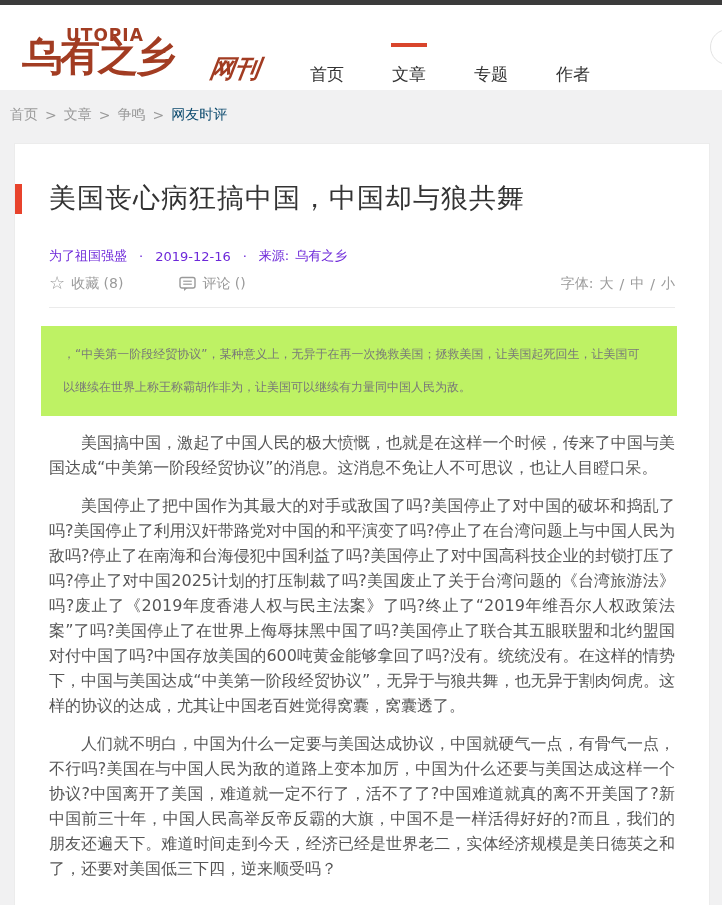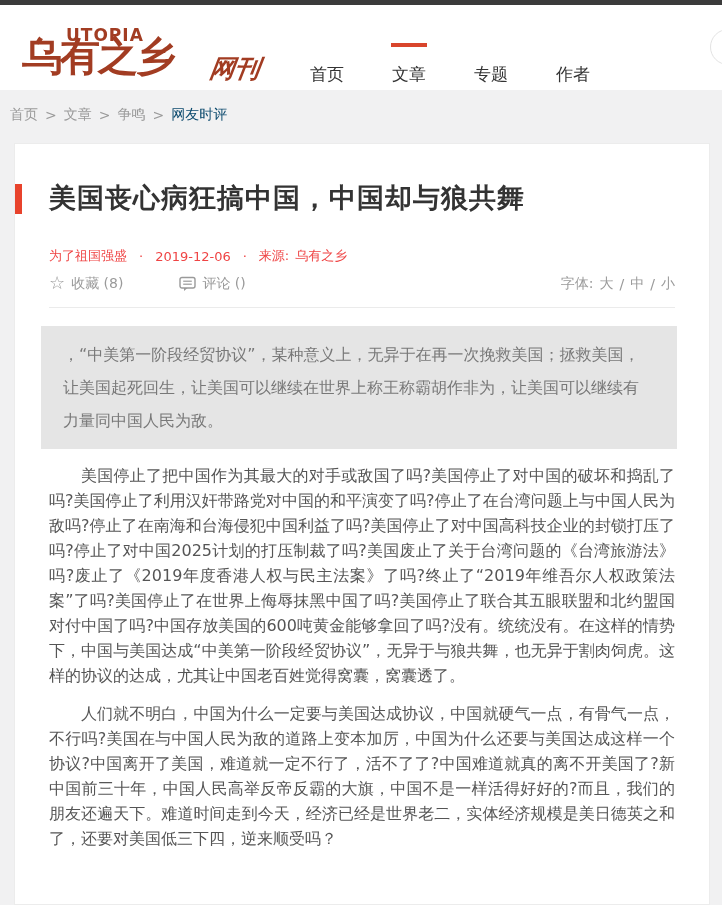--- a/index.html
+++ b/index.html
@@ -39,39 +39,39 @@
   .crumb-sep { margin:0 7px; color:#9a9a9a; }
   .crumb-current { color:#0c4a6e; cursor:pointer; }
 
   
   .card {
     margin:4px 12px 0 14px; width:696px; min-height:752px;
     background:#fff; border:1px solid #ececec;
     padding:36px 34px 40px; position:relative;
   }
   .title-accent { position:absolute; left:0; top:40px; width:7px; height:30px; background:#e8432c; }
-  .article-title { margin:0 0 32px; font-size:27px; font-weight:bold; color:#333; letter-spacing:1px; line-height:1.3; }
+  .article-title { margin:0 0 32px; font-size:27px; font-weight:normal; color:#333; letter-spacing:1px; line-height:1.3; }
 
-  .meta-row { display:flex; align-items:center; font-size:13px; color:#ef4444; margin-bottom:10px; }
+  .meta-row { display:flex; align-items:center; font-size:13px; color:#6d28d9; margin-bottom:10px; }
   .meta-row .dot { margin:0 12px; }
   .meta-row .src-label { margin-right:6px;text-align:right; }
 
   .actions-row { display:flex; align-items:center; font-size:14px; color:#9a9a9a; padding-bottom:14px; border-bottom:1px solid #ebebeb; }
   .action { display:flex; align-items:center; gap:6px; cursor:pointer; }
   .action + .action { margin-left:56px; }
   .star-glyph { font-size:18px; line-height:1; position:relative; top:-1px; }
   .comment-svg { display:block; }
   .fontsize-ctl { margin-left:auto; display:flex; align-items:center; gap:6px; font-size:14px; color:#9a9a9a; }
   .fontsize-ctl .fs-opt { cursor:pointer; }
 
   .summary-box {
     margin:18px -2px 14px -8px;
-    background:#e5e5e5; color:#787878;
+    background:#bef264; color:#787878;
     padding:12px 26px 12px 22px;
-    font-size:16px; line-height:33px;
+    font-size:12px; line-height:33px;
   }
 
   .article-body p {
     margin:12px 0 13px; font-size:16px; line-height:25px;
     color:#555; text-indent:2em; text-align:justify;
   }
 </style>
 </head>
 <body>
 
@@ -114,21 +114,21 @@
   <span class="crumb-current">网友时评</span>
 </div>
 
 <main class="card">
   <div class="title-accent"></div>
   <h1 class="article-title">美国丧心病狂搞中国，中国却与狼共舞</h1>
 
   <div class="meta-row">
     <span>为了祖国强盛</span>
     <span class="dot">·</span>
-    <span>2019-12-06</span>
+    <span>2019-12-16</span>
     <span class="dot">·</span>
     <span class="src-label">来源:</span>
     <span>乌有之乡</span>
   </div>
 
   <div class="actions-row">
     <div class="action">
       <span class="star-glyph">☆</span>
       <span>收藏 (8)</span>
     </div>
@@ -147,16 +147,17 @@
       <span>/</span>
       <span class="fs-opt">中</span>
       <span>/</span>
       <span class="fs-opt">小</span>
     </div>
   </div>
 
   <div class="summary-box">，“中美第一阶段经贸协议”，某种意义上，无异于在再一次挽救美国；拯救美国，让美国起死回生，让美国可以继续在世界上称王称霸胡作非为，让美国可以继续有力量同中国人民为敌。</div>
 
   <div class="article-body">
+    <p>美国搞中国，激起了中国人民的极大愤慨，也就是在这样一个时候，传来了中国与美国达成“中美第一阶段经贸协议”的消息。这消息不免让人不可思议，也让人目瞪口呆。</p>
     <p>美国停止了把中国作为其最大的对手或敌国了吗?美国停止了对中国的破坏和捣乱了吗?美国停止了利用汉奸带路党对中国的和平演变了吗?停止了在台湾问题上与中国人民为敌吗?停止了在南海和台海侵犯中国利益了吗?美国停止了对中国高科技企业的封锁打压了吗?停止了对中国2025计划的打压制裁了吗?美国废止了关于台湾问题的《台湾旅游法》吗?废止了《2019年度香港人权与民主法案》了吗?终止了“2019年维吾尔人权政策法案”了吗?美国停止了在世界上侮辱抹黑中国了吗?美国停止了联合其五眼联盟和北约盟国对付中国了吗?中国存放美国的600吨黄金能够拿回了吗?没有。统统没有。在这样的情势下，中国与美国达成“中美第一阶段经贸协议”，无异于与狼共舞，也无异于割肉饲虎。这样的协议的达成，尤其让中国老百姓觉得窝囊，窝囊透了。</p>
     <p>人们就不明白，中国为什么一定要与美国达成协议，中国就硬气一点，有骨气一点，不行吗?美国在与中国人民为敌的道路上变本加厉，中国为什么还要与美国达成这样一个协议?中国离开了美国，难道就一定不行了，活不了了?中国难道就真的离不开美国了?新中国前三十年，中国人民高举反帝反霸的大旗，中国不是一样活得好好的?而且，我们的朋友还遍天下。难道时间走到今天，经济已经是世界老二，实体经济规模是美日德英之和了，还要对美国低三下四，逆来顺受吗？</p>
   </div>
 </main>
 
 </body></html>

